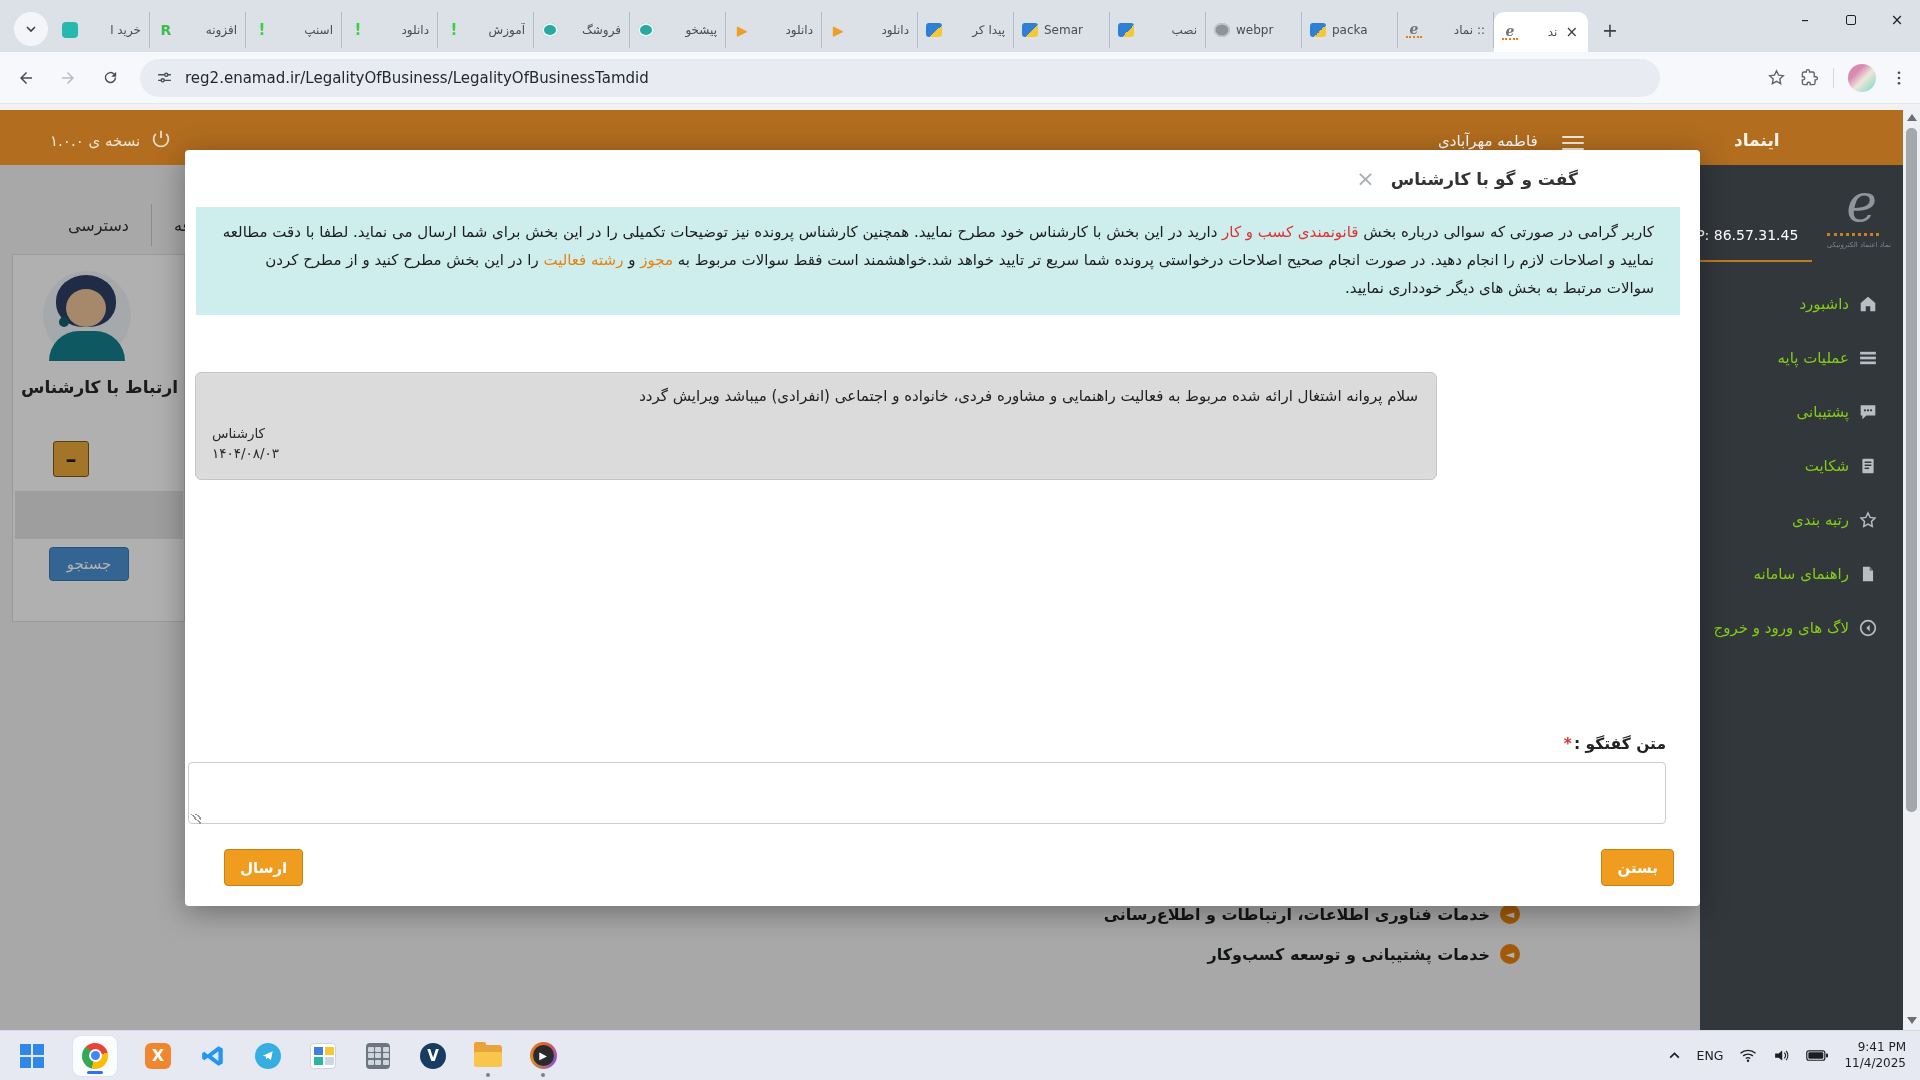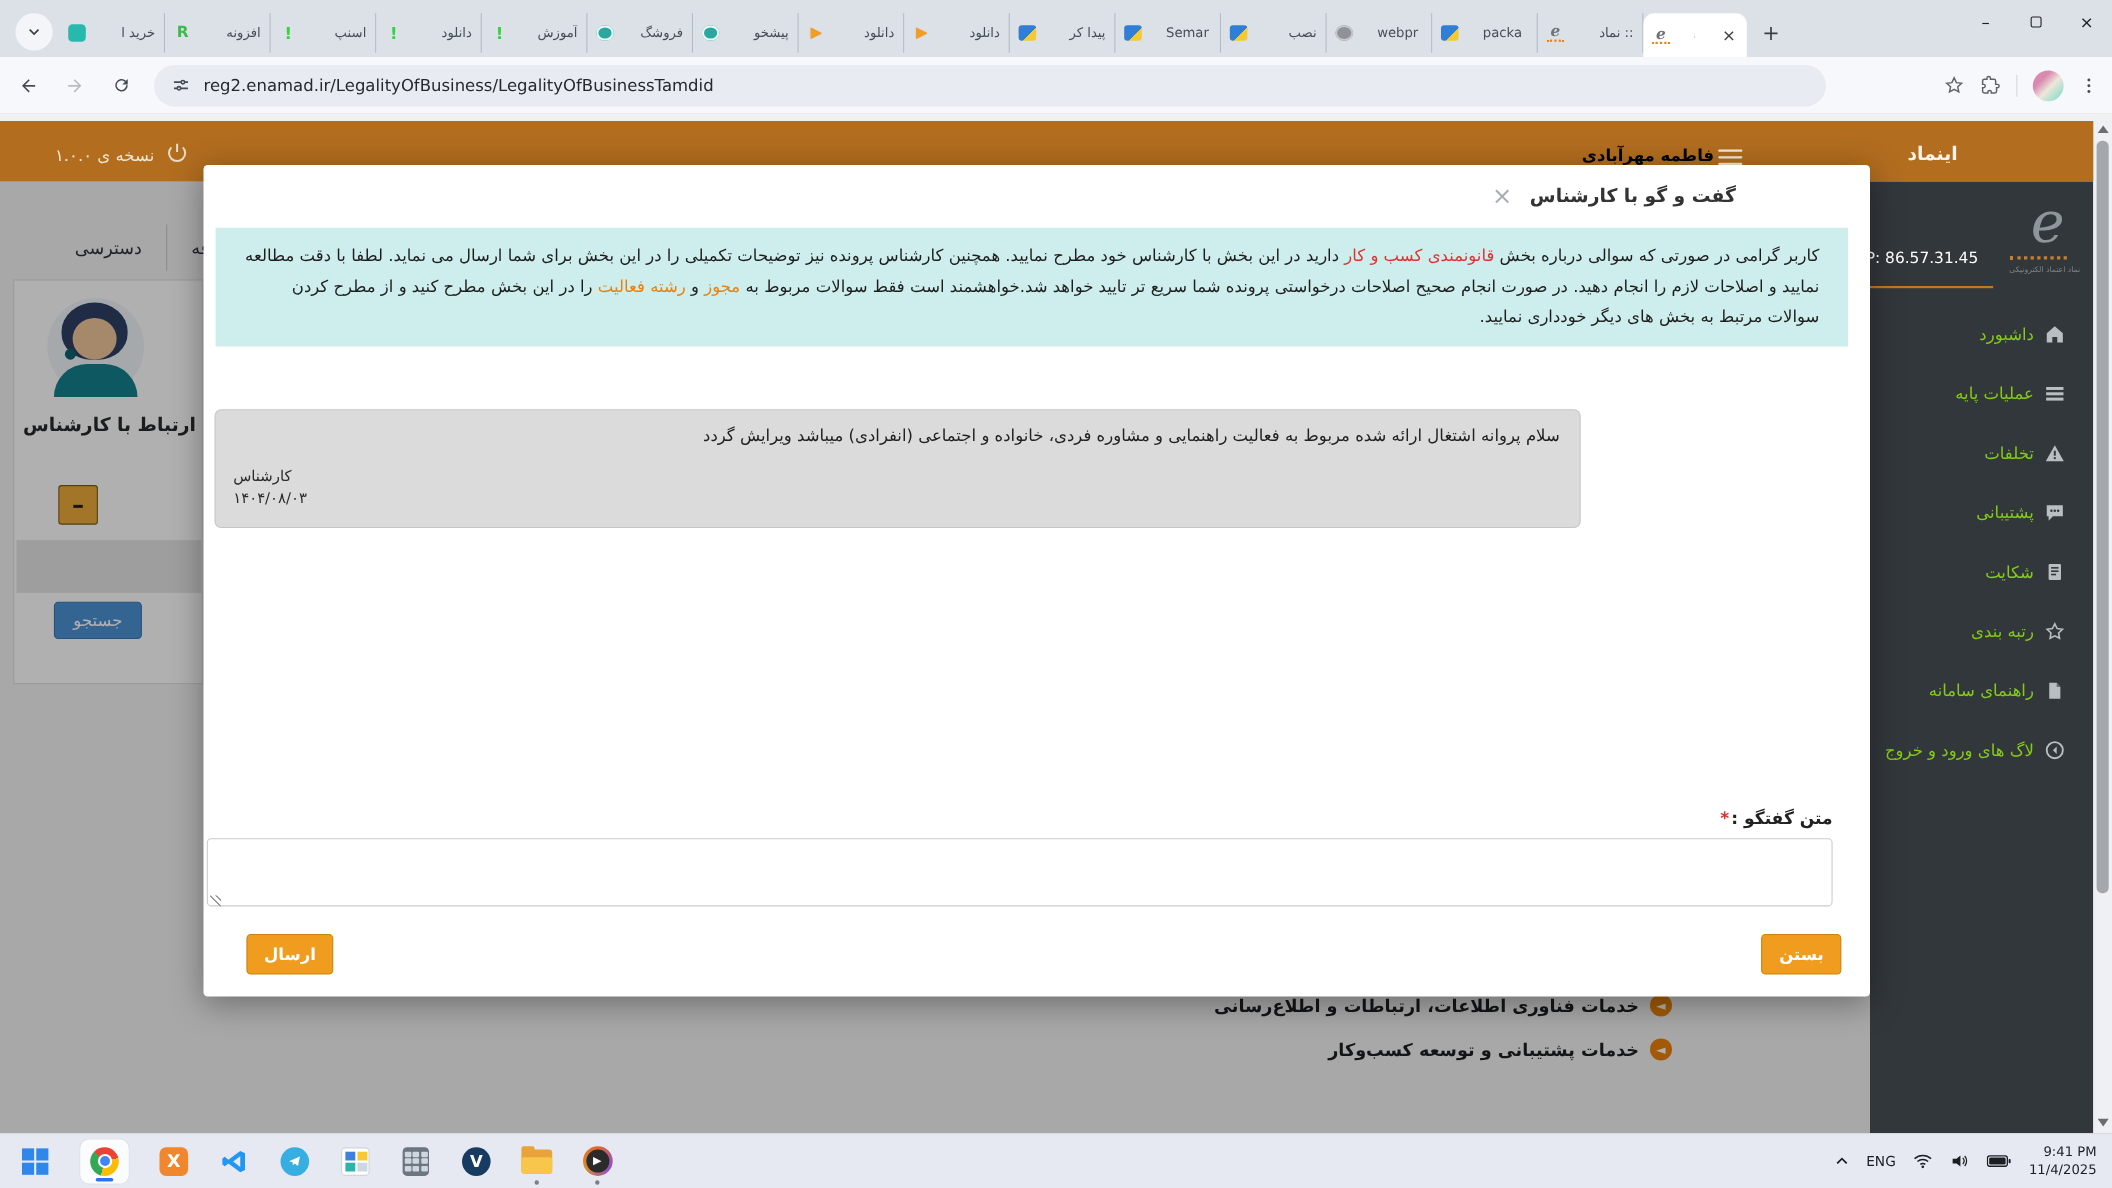--- a/index.html
+++ b/index.html
@@ -3,21 +3,21 @@
 <meta charset="utf-8">
 <style>
   html,body{margin:0;padding:0;background:#888;}
   *{box-sizing:border-box;}
   .screen{position:relative;width:1920px;height:1080px;overflow:hidden;background:#fff;
     font-family:"DejaVu Sans",sans-serif;-webkit-font-smoothing:antialiased;}
   
   .tabstrip{position:absolute;left:0;top:0;width:1920px;height:52px;background:#dce1e8;display:flex;align-items:flex-end;}
   .tab-search{flex:0 0 34px;height:34px;margin:0 6px 6px 14px;border-radius:17px;background:#f3f5f9;display:flex;align-items:center;justify-content:center;}
   .tabs{display:flex;align-items:flex-end;height:52px;}
-  .tab{flex:0 0 96px;height:36px;margin-bottom:4px;display:flex;align-items:center;gap:22px;padding:0 8px;overflow:hidden;
+  .tab{flex:0 0 96px;height:36px;margin-bottom:4px;display:flex;align-items:center;gap:6px;padding:0 8px;overflow:hidden;
     border-right:1px solid #b6bcc6;color:#474d54;font-size:12px;cursor:default;}
   .tab:last-child{border-right:none;}
   .tab.active{flex:0 0 94px;height:40px;margin-bottom:0;background:#fff;border-radius:10px 10px 0 0;border-right:none;position:relative;}
   .tab-title{white-space:nowrap;overflow:hidden;flex:1;}
   .tab-close{color:#3c4043;font-size:15px;line-height:1;padding:0 2px;}
   .fv{flex:0 0 16px;width:16px;height:16px;display:inline-flex;align-items:center;justify-content:center;font-size:12px;line-height:1;}
   .fv-snapp{background:#27b9ae;border-radius:4px;}
   .fv-rubika{color:#3dbb4d;font-weight:bold;font-size:14px;}
   .fv-excl{color:#2fd63c;font-weight:bold;font-size:15px;}
   .fv-badge{background:#2aa8a0;border-radius:50%;width:14px;height:14px;box-shadow:inset 0 0 0 2px #e9f7f6;}
@@ -264,21 +264,21 @@
     </div>
   </div>
 
   <div class="page">
 
     <div class="appheader">
       <span class="hdr-item" style="left:50px;top:22px;direction:rtl;">نسخه ی ۱.۰.۰</span>
       <svg class="hdr-item" style="left:150px;top:18px;" width="22" height="22" viewBox="0 0 24 24">
           <path fill="none" stroke="#e6dcc8" stroke-width="2" d="M12 3v8M6.3 6.5a8 8 0 1 0 11.4 0"></path>
         </svg>
-      <span class="hdr-item" style="left:1438px;top:22px;direction:rtl;font-weight:700;color:#000000;">فاطمه مهرآبادی</span>
+      <span class="hdr-item" style="left:1438px;top:22px;direction:rtl;font-weight:400;color:#ffffff;">فاطمه مهرآبادی</span>
       <div class="hamb">
           <div></div>
           <div></div>
           <div></div>
         </div>
       <span class="brand">اینماد</span>
     </div>
 
     <div class="bgcontent">
       <div class="bgtabs">
@@ -332,30 +332,20 @@
                 <rect x="1" y="2.5" width="14" height="2.4"></rect>
                 <rect x="1" y="6.8" width="14" height="2.4"></rect>
                 <rect x="1" y="11.1" width="14" height="2.4"></rect>
               </svg>
             </span>
             <span>عملیات پایه</span>
           </div>
           <div class="s-item">
             <span class="s-ico">
               <svg viewBox="0 0 16 16">
-                <path d="M8 1.5 15.3 14.5H.7Z"></path>
-                <rect x="7.2" y="6" width="1.6" height="4" fill="#32373c"></rect>
-                <rect x="7.2" y="11.2" width="1.6" height="1.6" fill="#32373c"></rect>
-              </svg>
-            </span>
-            <span>تخلفات</span>
-          </div>
-          <div class="s-item">
-            <span class="s-ico">
-              <svg viewBox="0 0 16 16">
                 <path d="M1.5 2h13v9h-8L3 14.5V11H1.5Z"></path>
                 <circle cx="5.3" cy="6.5" r="1" fill="#32373c"></circle>
                 <circle cx="8" cy="6.5" r="1" fill="#32373c"></circle>
                 <circle cx="10.7" cy="6.5" r="1" fill="#32373c"></circle>
               </svg>
             </span>
             <span>پشتیبانی</span>
           </div>
           <div class="s-item">
             <span class="s-ico">

